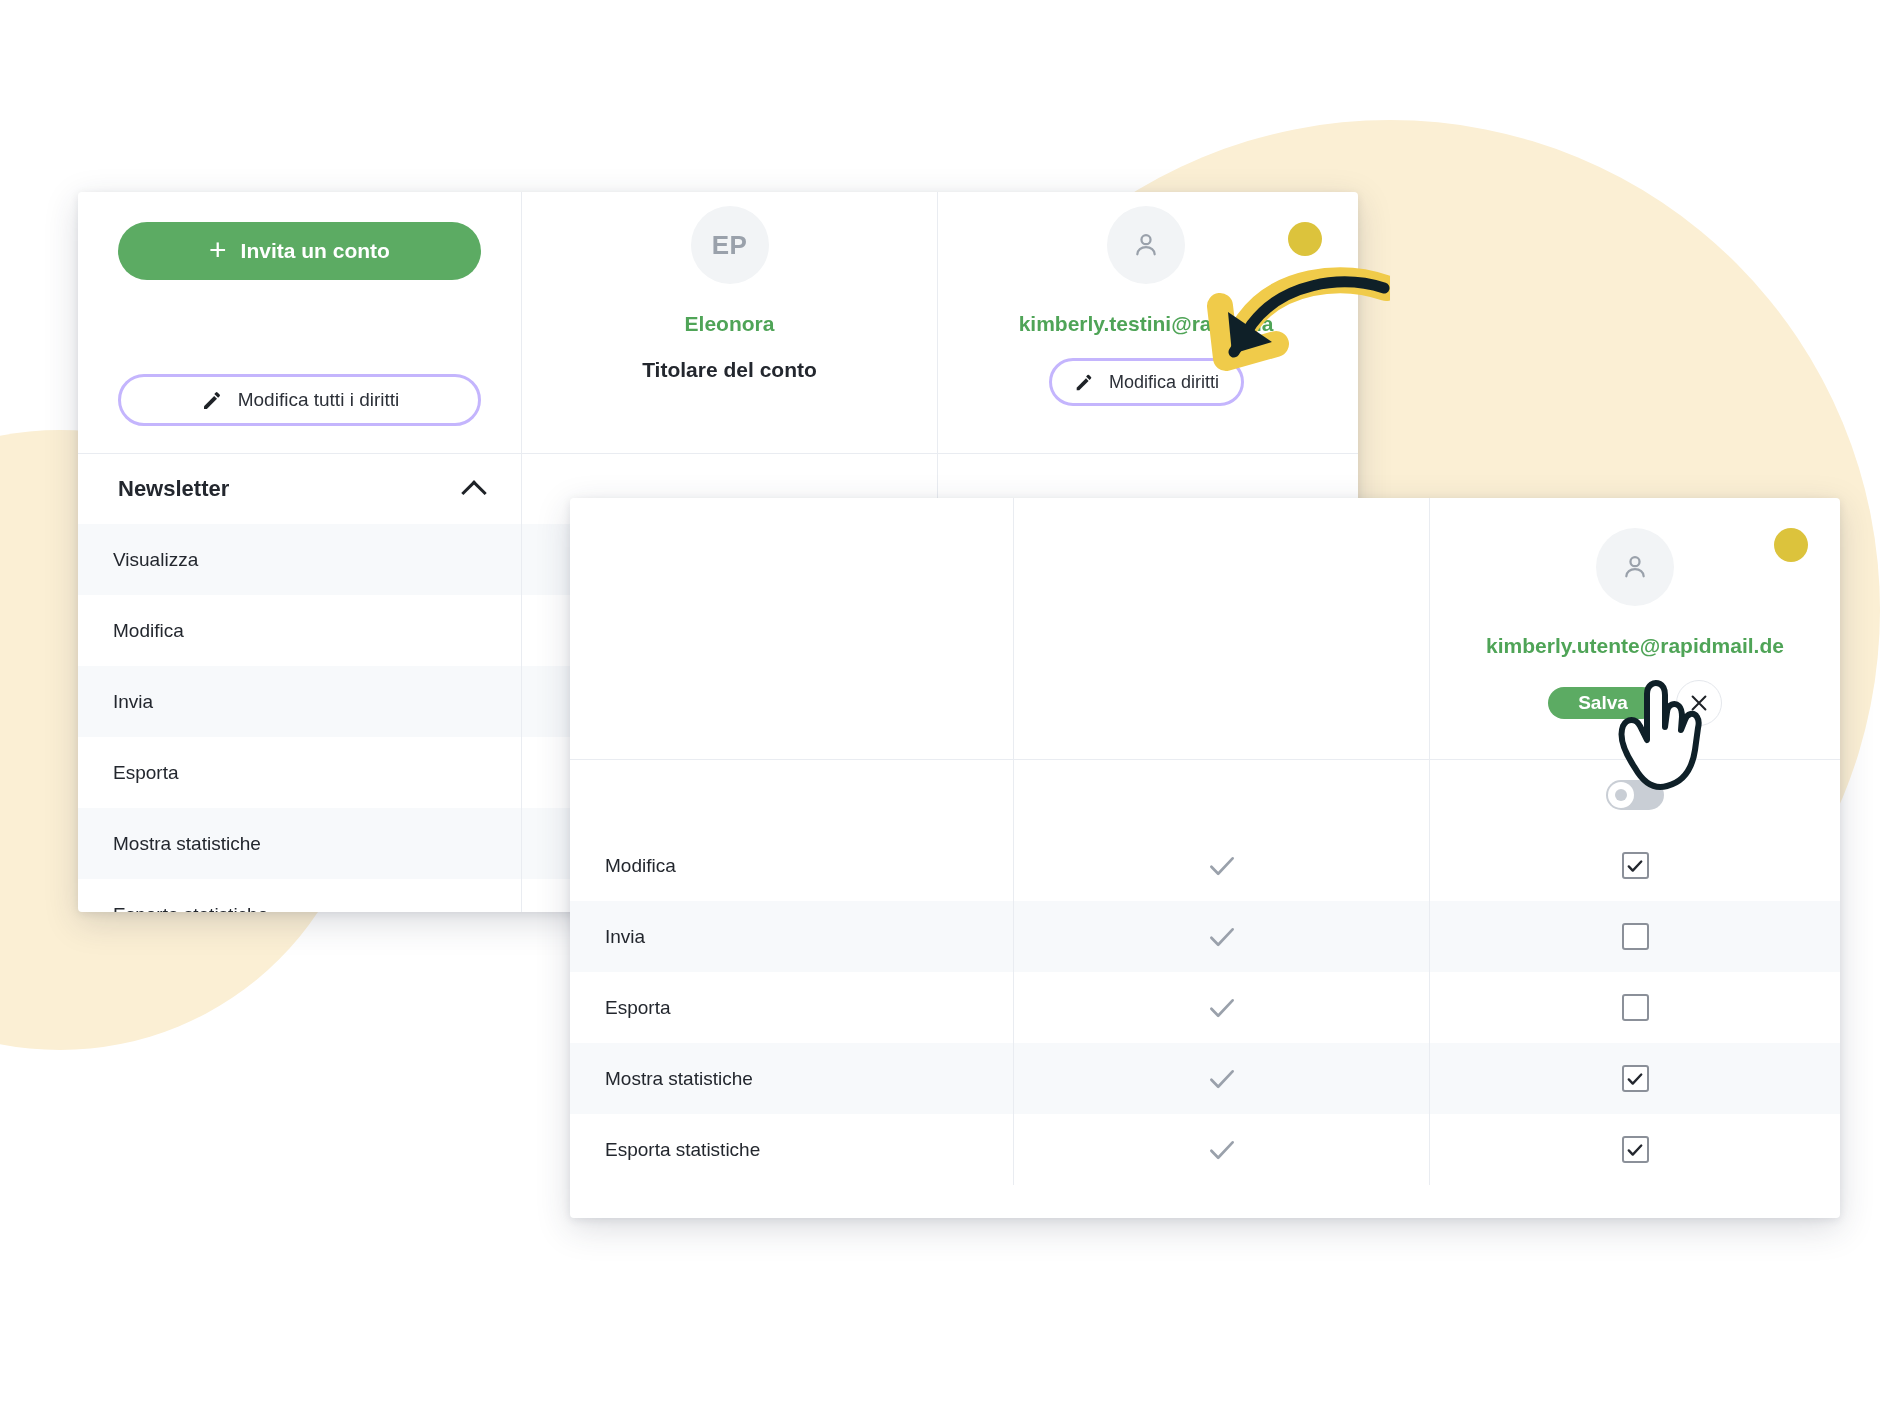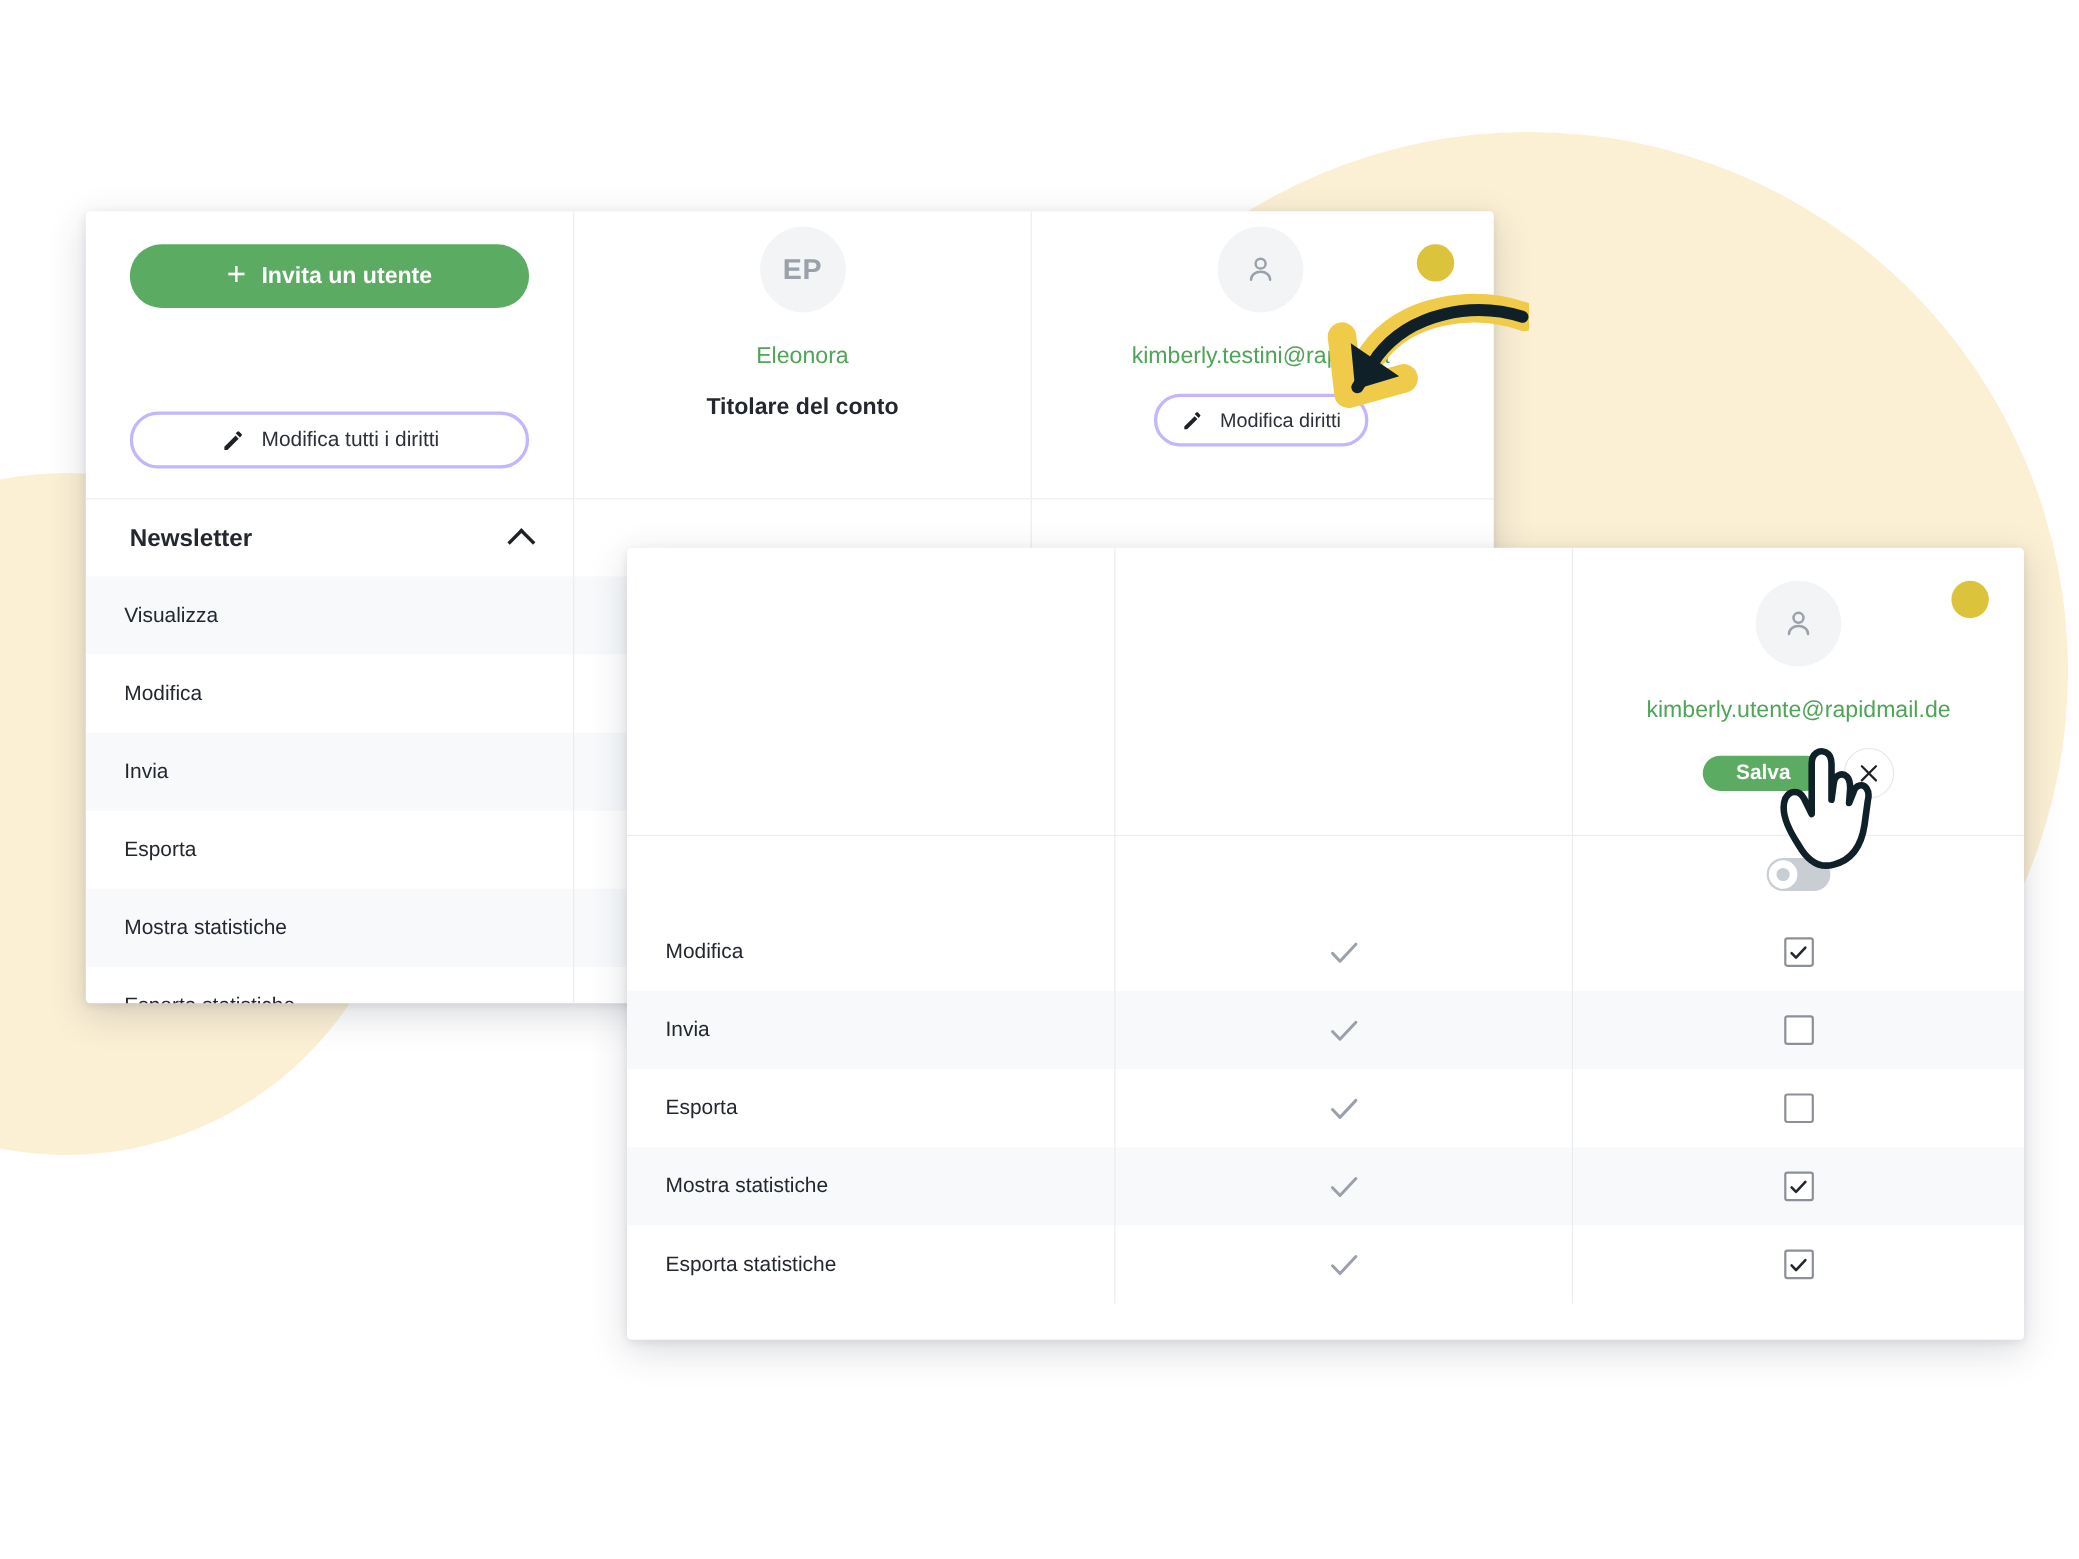--- a/index.html
+++ b/index.html
@@ -66,21 +66,21 @@
     cursor: pointer;
   }
   .btn-all-rights { margin-top: 94px; }
 
   .avatar {
     width: 78px; height: 78px; border-radius: 50%;
     background: #f2f4f6;
     display: flex; align-items: center; justify-content: center;
     color: #9aa1ab; font-size: 26px; font-weight: bold; letter-spacing: .5px;
   }
-  .uname  { margin-top: 28px; font-size: 21px; color: #4fa457; font-weight: 400;
+  .uname  { margin-top: 28px; font-size: 21px; color: #4fa457; font-weight: 700;
             white-space: nowrap; }
   .urole  { margin-top: 22px; font-size: 21px; color: #23272e; font-weight: bold; }
   .btn-edit-rights { margin-top: 22px; width: 195px; height: 48px; font-size: 18px; }
 
   .dot-yellow {
     position: absolute; top: 30px; right: 32px;
     width: 34px; height: 34px; border-radius: 50%;
     background: #DCC33C;
   }
 
@@ -154,21 +154,21 @@
   <div class="blob blob-right"></div>
   <div class="blob blob-left"></div>
 
   <div class="card card-back">
 
     <div class="hdr">
 
       <div class="hdr-col col-actions">
         <button class="btn-invite">
           <span class="plus-icon">+</span>
-          <span>Invita un utente</span>
+          <span>Invita un conto</span>
         </button>
         <button class="btn-outline btn-all-rights">
           <span>
             <svg class="mark" width="24" height="24" viewBox="0 0 24 24" fill="none">
               <path d="M4 18.2V21h2.8L17 10.8 14.2 8 4 18.2z" fill="#1e2227"></path>
               <path d="M19.6 8.2a1.2 1.2 0 000-1.7L17.5 4.4a1.2 1.2 0 00-1.7 0L14.3 5.9 18.1 9.7l1.5-1.5z" fill="#1e2227"></path>
             </svg>
           </span>
           <span>Modifica tutti i diritti</span>
         </button>

